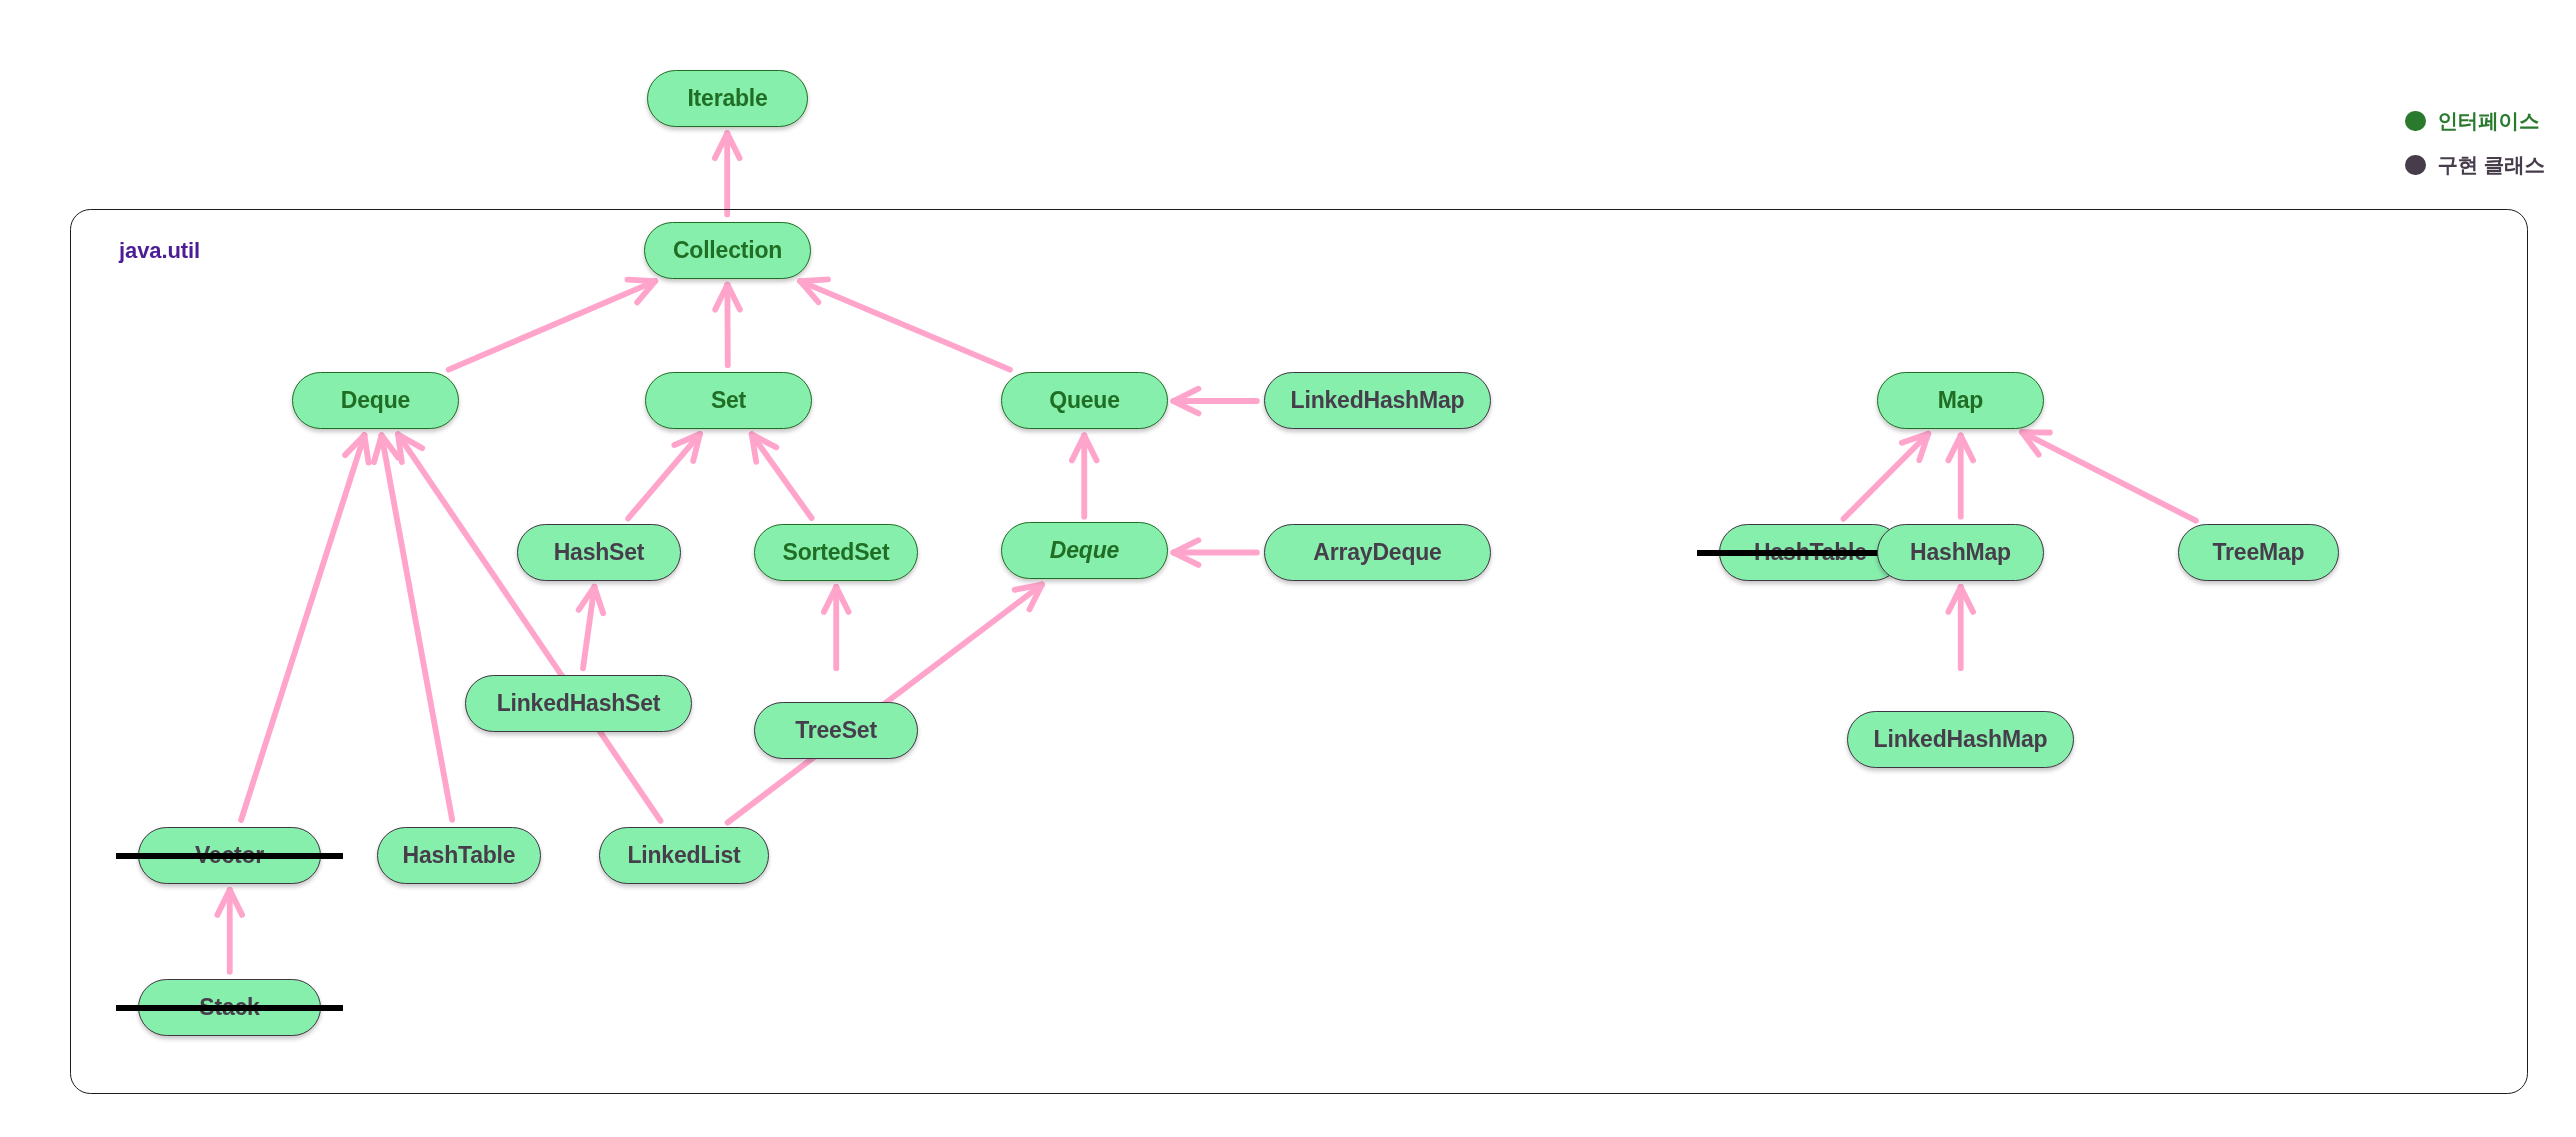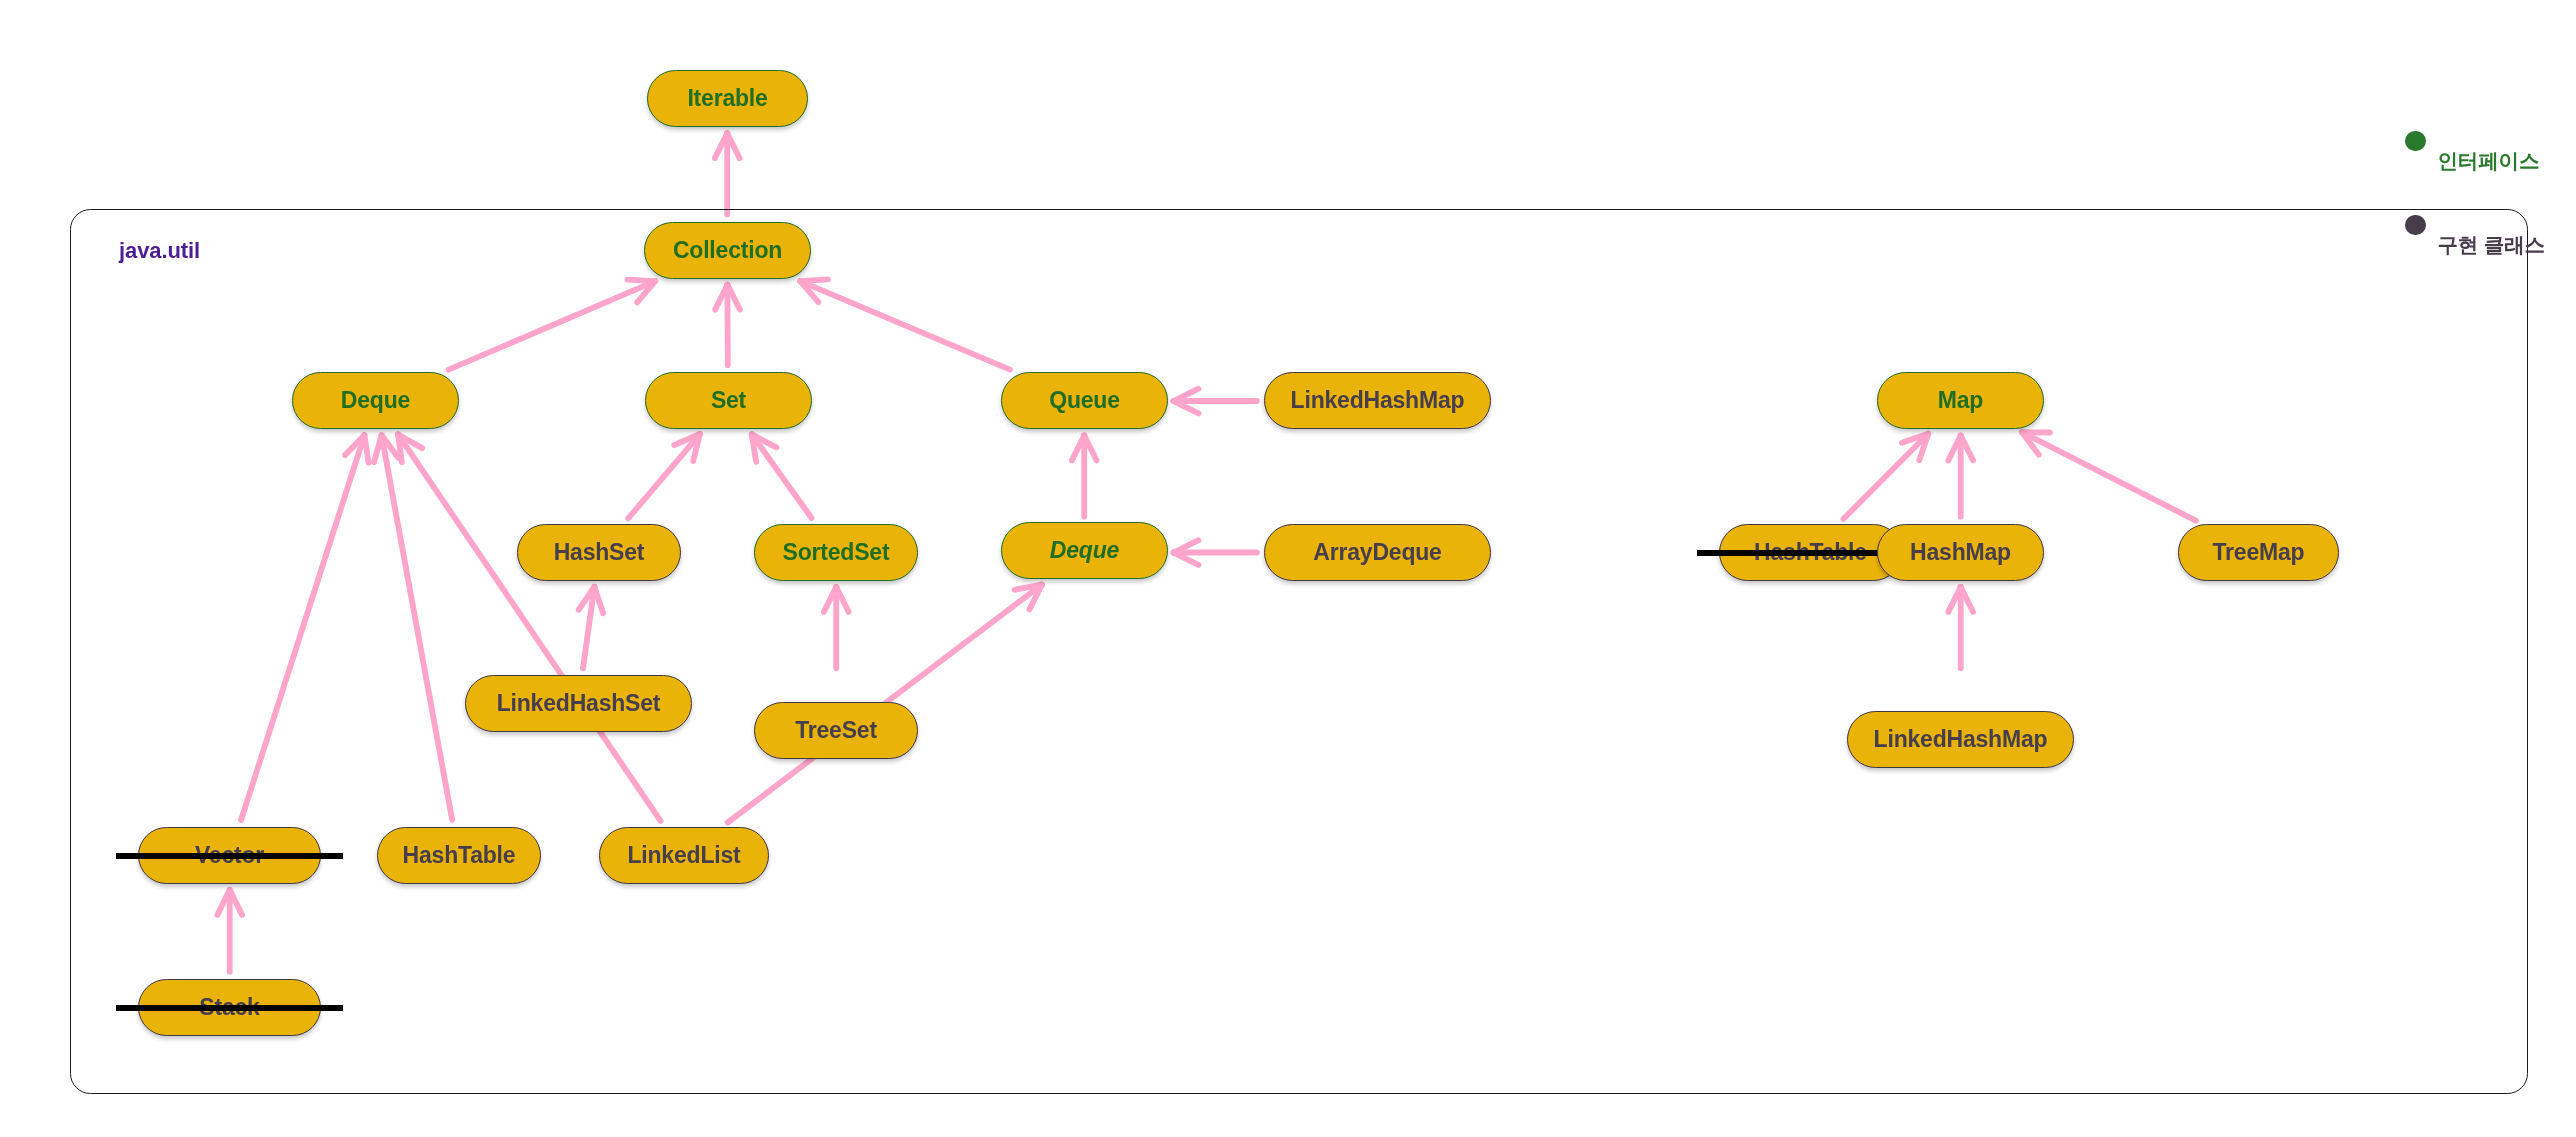--- a/index.html
+++ b/index.html
@@ -53,21 +53,21 @@
 
   
   .node {
     position: absolute;
     display: flex;
     align-items: center;
     justify-content: center;
     box-sizing: border-box;
     height: 57px;
     border-radius: 28.5px;
-    background: #eab308;
+    background: #86efac;
     border: 1.8px solid #3f3644;
     color: #473e4c;
     font-size: 23px;
     font-weight: bold;
     letter-spacing: -0.2px;
     white-space: nowrap;
     box-shadow: 0 2.9px 4.4px rgba(0,0,0,0.22);
     z-index: 5;
   }
   .node.iface {
@@ -105,21 +105,20 @@
   .legend-dot {
     width: 20.5px;
     height: 20.5px;
     border-radius: 50%;
     flex: 0 0 auto;
   }
   .legend-text {
     font-size: 20.5px;
     font-weight: bold;
     letter-spacing: -0.1px;
-    margin-top: 40px;
   }
   .legend-text.iface { color: #2a7a2e; }
   .legend-text.impl  { color: #463c4a; }
 </style>
 </head>
 <body>
 
 <div id="canvas">
 
   <svg id="edges" viewBox="0 0 3521 1555" preserveAspectRatio="none">

